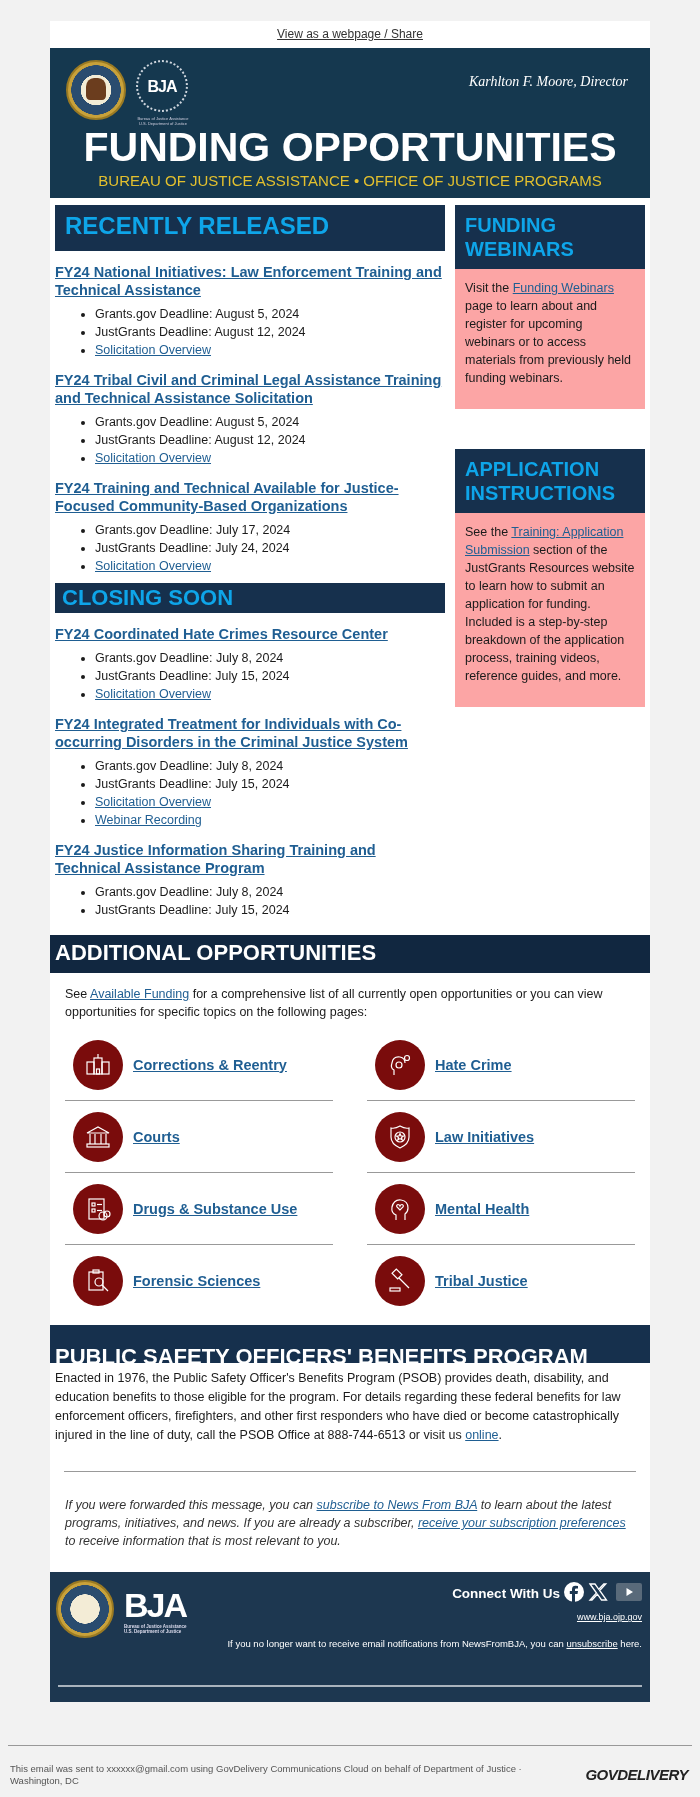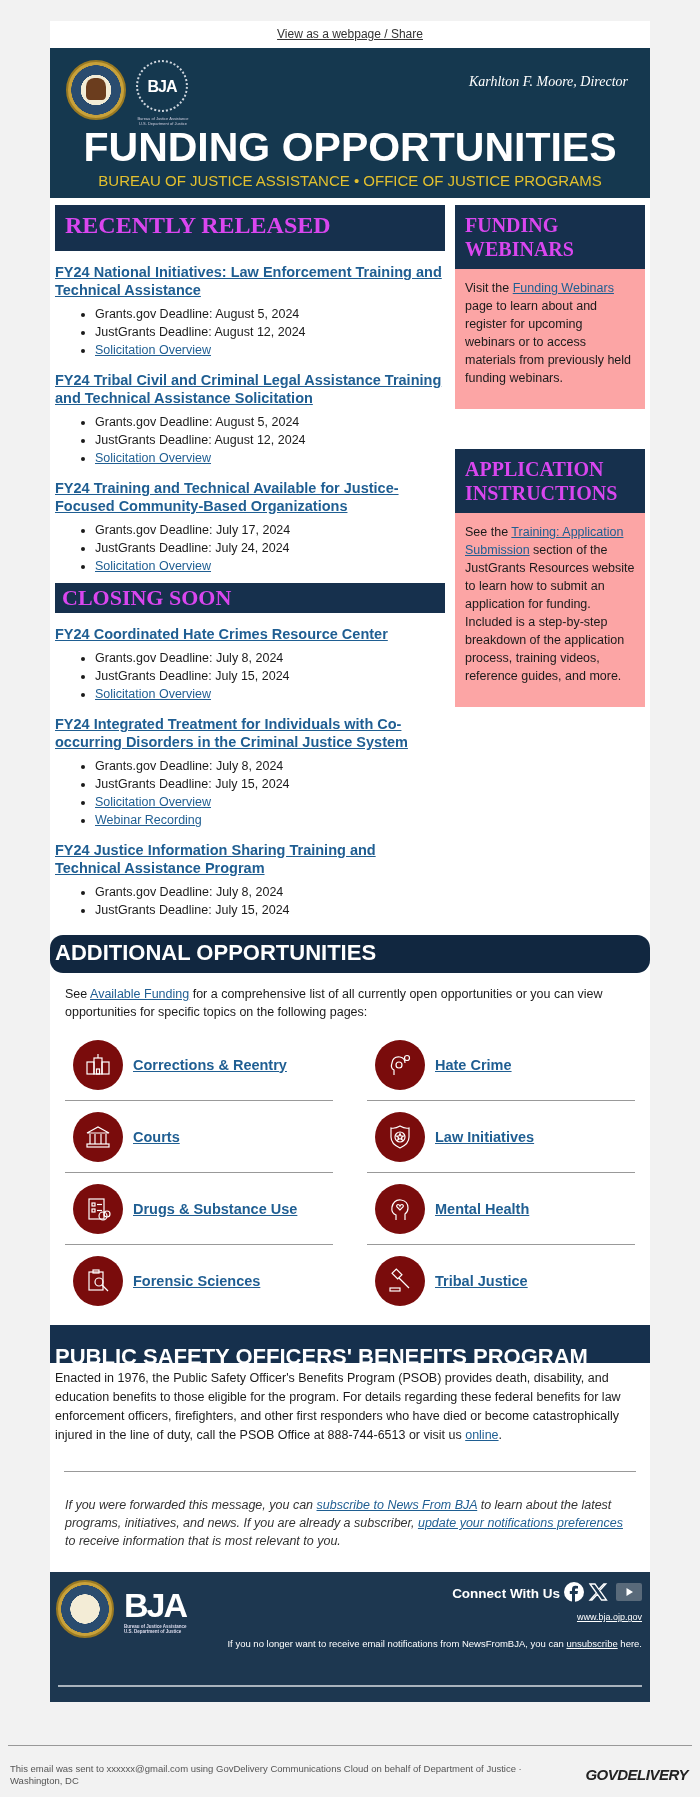--- a/index.html
+++ b/index.html
@@ -12,29 +12,29 @@
   .seal { position: absolute; left: 16px; top: 12px; width: 60px; height: 60px; border-radius: 50%; background: radial-gradient(circle, #f3ecd6 0 38%, #2a4c6f 39% 62%, #c8a13a 63% 100%); border: 2px solid #9a7a23; }
   .seal::after { content: ""; position: absolute; left: 18px; top: 16px; width: 20px; height: 22px; background: #6b3d1e; border-radius: 40% 40% 20% 20%; }
   .bjaround { position: absolute; left: 86px; top: 12px; width: 52px; height: 52px; border: 2px dotted #cfd6de; border-radius: 50%; color: #fff; font-weight: bold; font-size: 16px; text-align: center; line-height: 50px; letter-spacing: -1px; }
   .bjasub { position: absolute; left: 86px; top: 68px; width: 54px; font-size: 4px; color: #ccd; text-align: center; line-height: 5px; }
   .director { position: absolute; right: 22px; top: 26px; font-family: "Liberation Serif", serif; font-style: italic; color: #fff; font-size: 14px; }
   .hero-title { position: absolute; left: 0; right: 0; top: 76px; text-align: center; color: #fff; font-weight: bold; font-size: 41px; letter-spacing: 0px; }
   .hero-sub { position: absolute; left: 0; right: 0; top: 124px; text-align: center; color: #e3c02e; font-size: 15px; }
   .cols { display: flex; padding: 7px 5px 0 5px; }
   .left { width: 390px; }
   .right { width: 190px; margin-left: 10px; }
-  .secbar { background: #16304d; color: #d946ef; font-weight: bold; font-family: Liberation Serif, serif; }
+  .secbar { background: #16304d; color: #0ea5e9; font-weight: bold; }
   .secbar.big { font-size: 24px; padding: 7px 10px; height: 46px; }
   .secbar.mid { font-size: 22px; padding: 2px 7px; height: 30px; margin-top: 2px; }
   .item-title { display: block; font-weight: bold; font-size: 14.5px; line-height: 18px; margin: 12px 0 6px 0; }
   ul.bul { margin-left: 40px; font-size: 12.5px; line-height: 18px; }
   ul.bul li { list-style: disc; }
   .sidebox .secbar { font-size: 20px; line-height: 24px; padding: 8px 10px; }
   .sidebox .sbody { background: #fca5a5; font-size: 12.5px; line-height: 18px; padding: 10px 10px 22px 10px; }
-  .addl { background: #112740; color: #fff; font-weight: bold; font-size: 22px; padding: 5px 5px; height: 38px; margin-top: 16px; border-radius: 13px; }
+  .addl { background: #112740; color: #fff; font-weight: bold; font-size: 22px; padding: 5px 5px; height: 38px; margin-top: 16px; }
   .addl-intro { font-size: 12.5px; line-height: 18px; padding: 12px 15px 8px 15px; }
   .topics { display: flex; justify-content: space-between; padding: 0 15px; }
   .tcol { width: 268px; }
   .topic { display: flex; align-items: center; height: 72px; border-bottom: 1px solid #999; }
   .topic:last-child { border-bottom: none; }
   .ticon { width: 50px; height: 50px; border-radius: 50%; background: #7a0c0c; margin-left: 8px; display: flex; align-items: center; justify-content: center; }
   .ticon svg { width: 28px; height: 28px; }
   .tlabel { margin-left: 10px; font-weight: bold; font-size: 14.5px; }
   .psob { background: #16304d; color: #fff; font-weight: bold; font-size: 22px; padding: 19px 5px; height: 38px; margin-top: 8px; }
   .psob-body { font-size: 12.5px; line-height: 19px; padding: 6px 5px 0 5px; height: 108px; }
@@ -239,21 +239,21 @@
   </div>
 
   <div class="psob">PUBLIC SAFETY OFFICERS' BENEFITS PROGRAM</div>
   <div class="psob-body">
     <span>Enacted in 1976, the Public Safety Officer's Benefits Program (PSOB) provides death, disability, and education benefits to those eligible for the program. For details regarding these federal benefits for law enforcement officers, firefighters, and other first responders who have died or become catastrophically injured in the line of duty, call the PSOB Office at 888-744-6513 or visit us </span><a href="#">online</a><span>.</span>
   </div>
 
   <div class="hr"></div>
 
   <div class="fwd">
-    <span>If you were forwarded this message, you can </span><a href="#">subscribe to News From BJA</a><span> to learn about the latest programs, initiatives, and news. If you are already a subscriber, </span><a href="#">update your notifications preferences</a><span> to receive information that is most relevant to you.</span>
+    <span>If you were forwarded this message, you can </span><a href="#">subscribe to News From BJA</a><span> to learn about the latest programs, initiatives, and news. If you are already a subscriber, </span><a href="#">receive your subscription preferences</a><span> to receive information that is most relevant to you.</span>
   </div>
 
   <div class="foot">
     <div class="fseal"></div>
     <div class="fbja">BJA</div>
     <div class="fbjasub">
         <div>Bureau of Justice Assistance</div>
         <div>U.S. Department of Justice</div>
       </div>
     <div class="connect">

